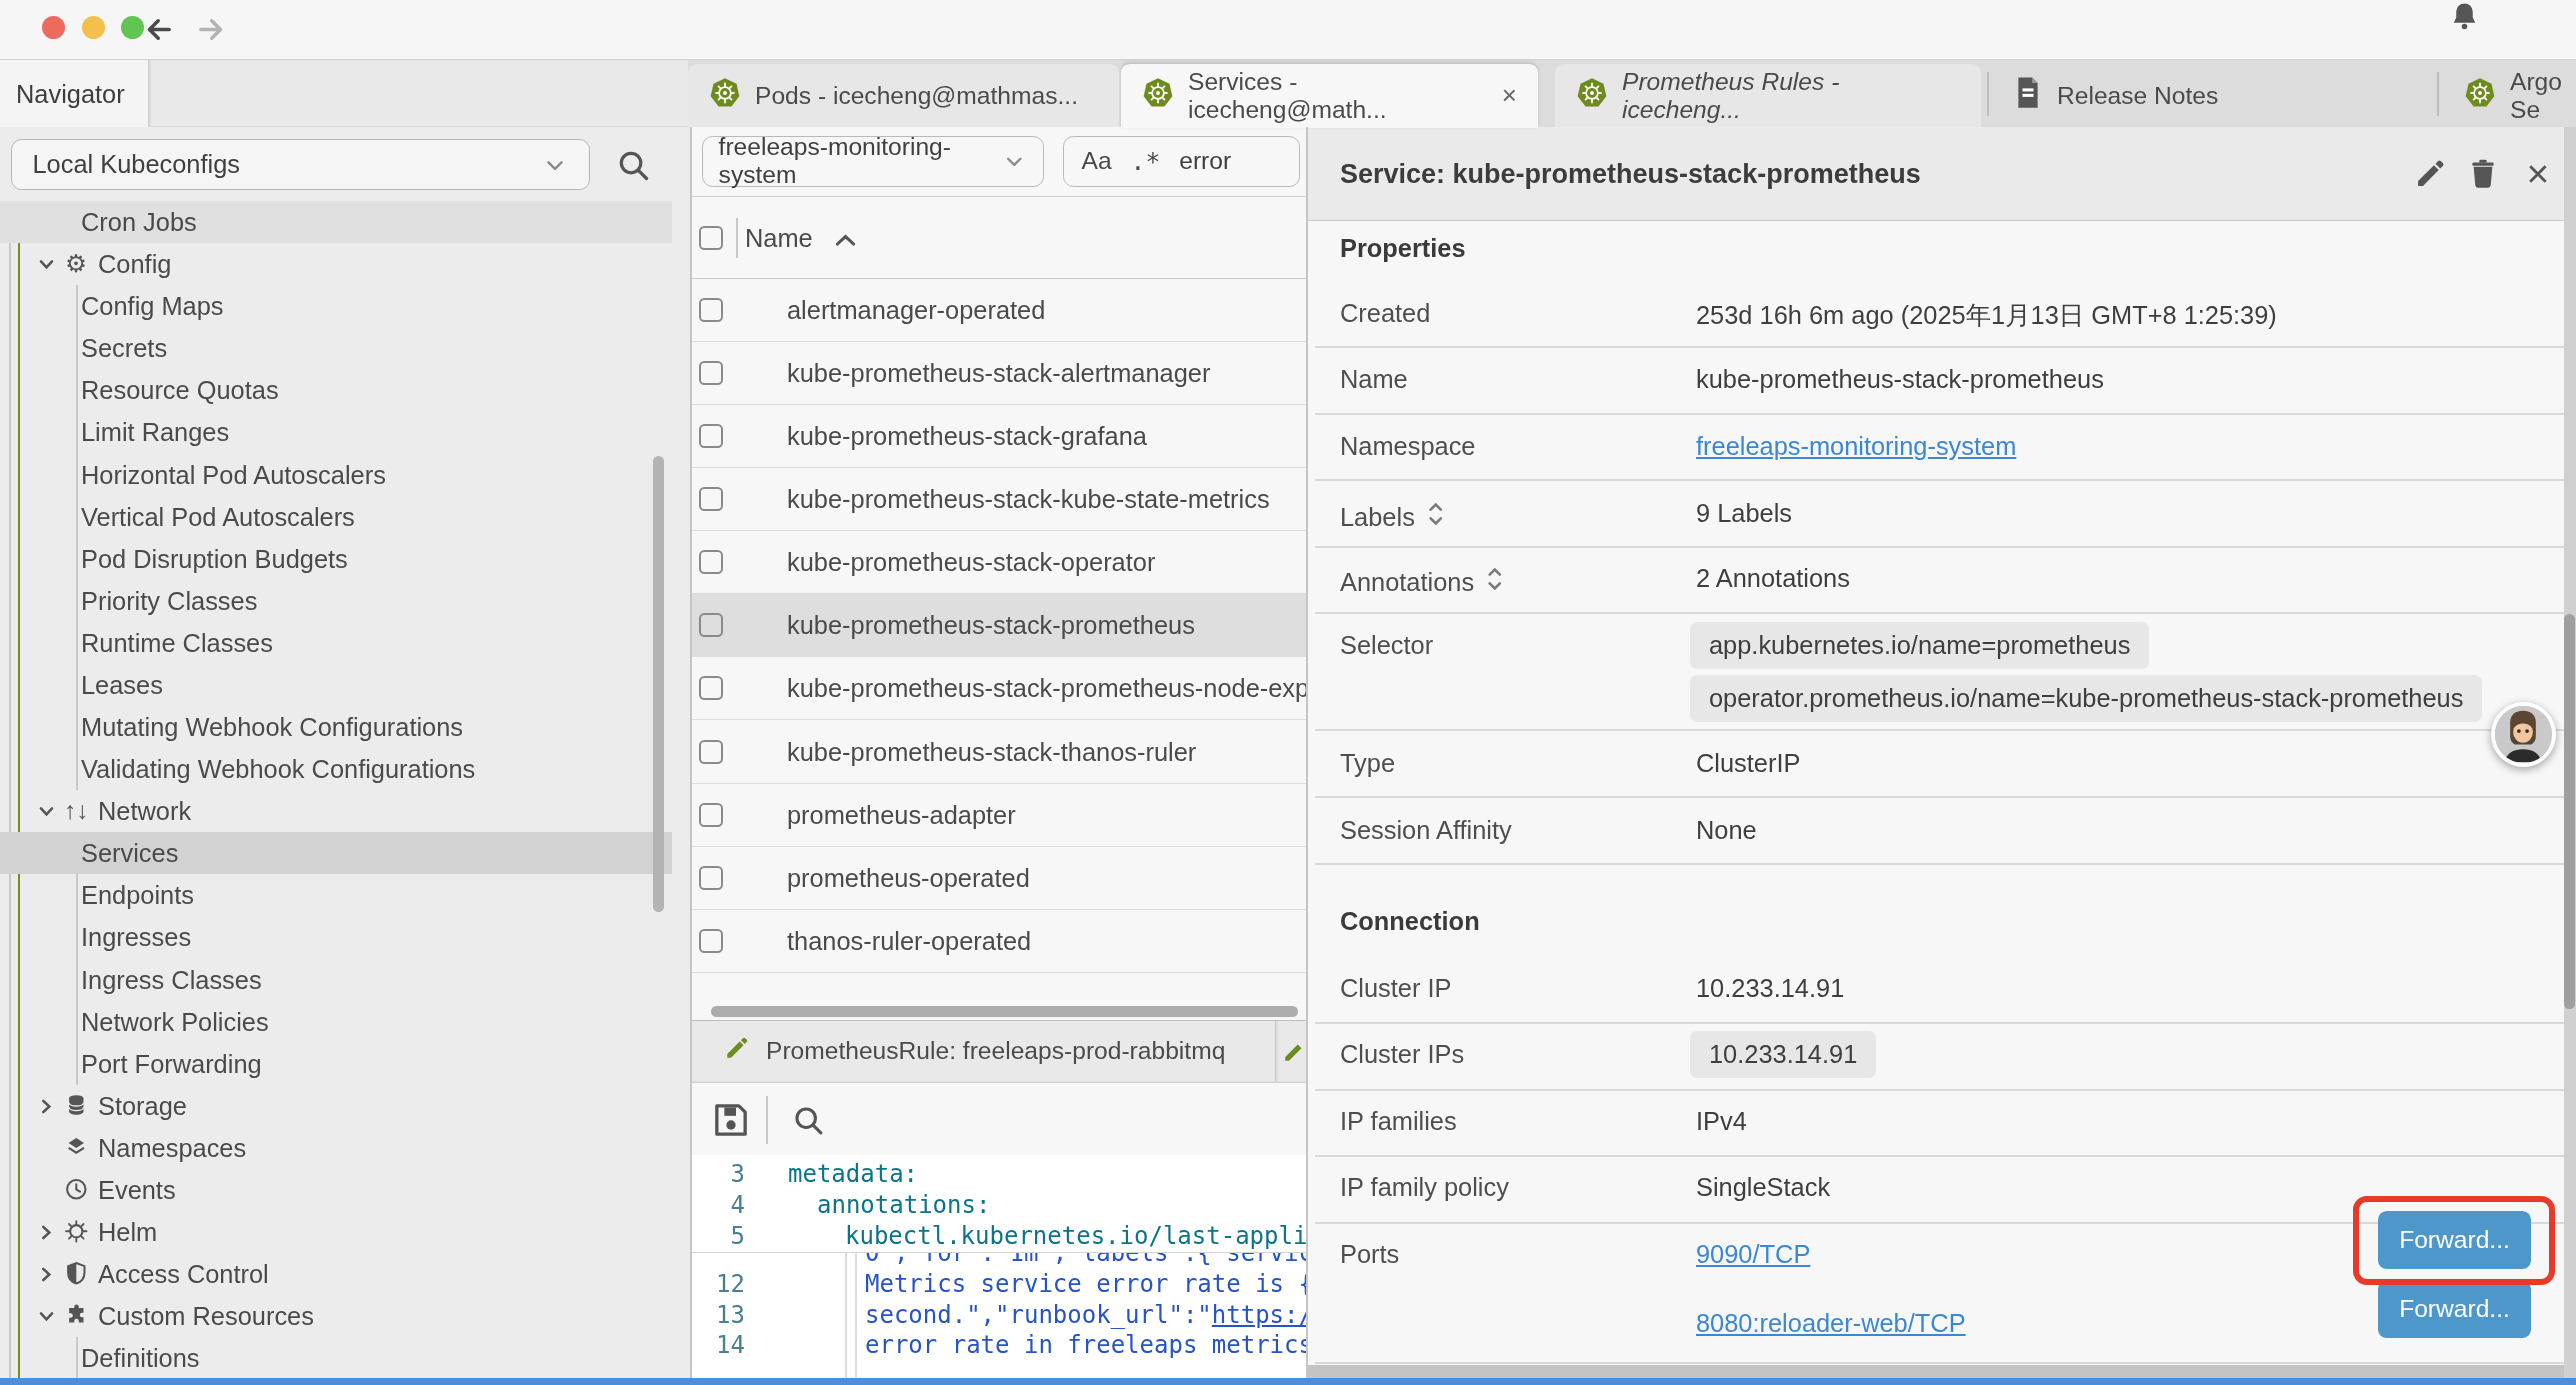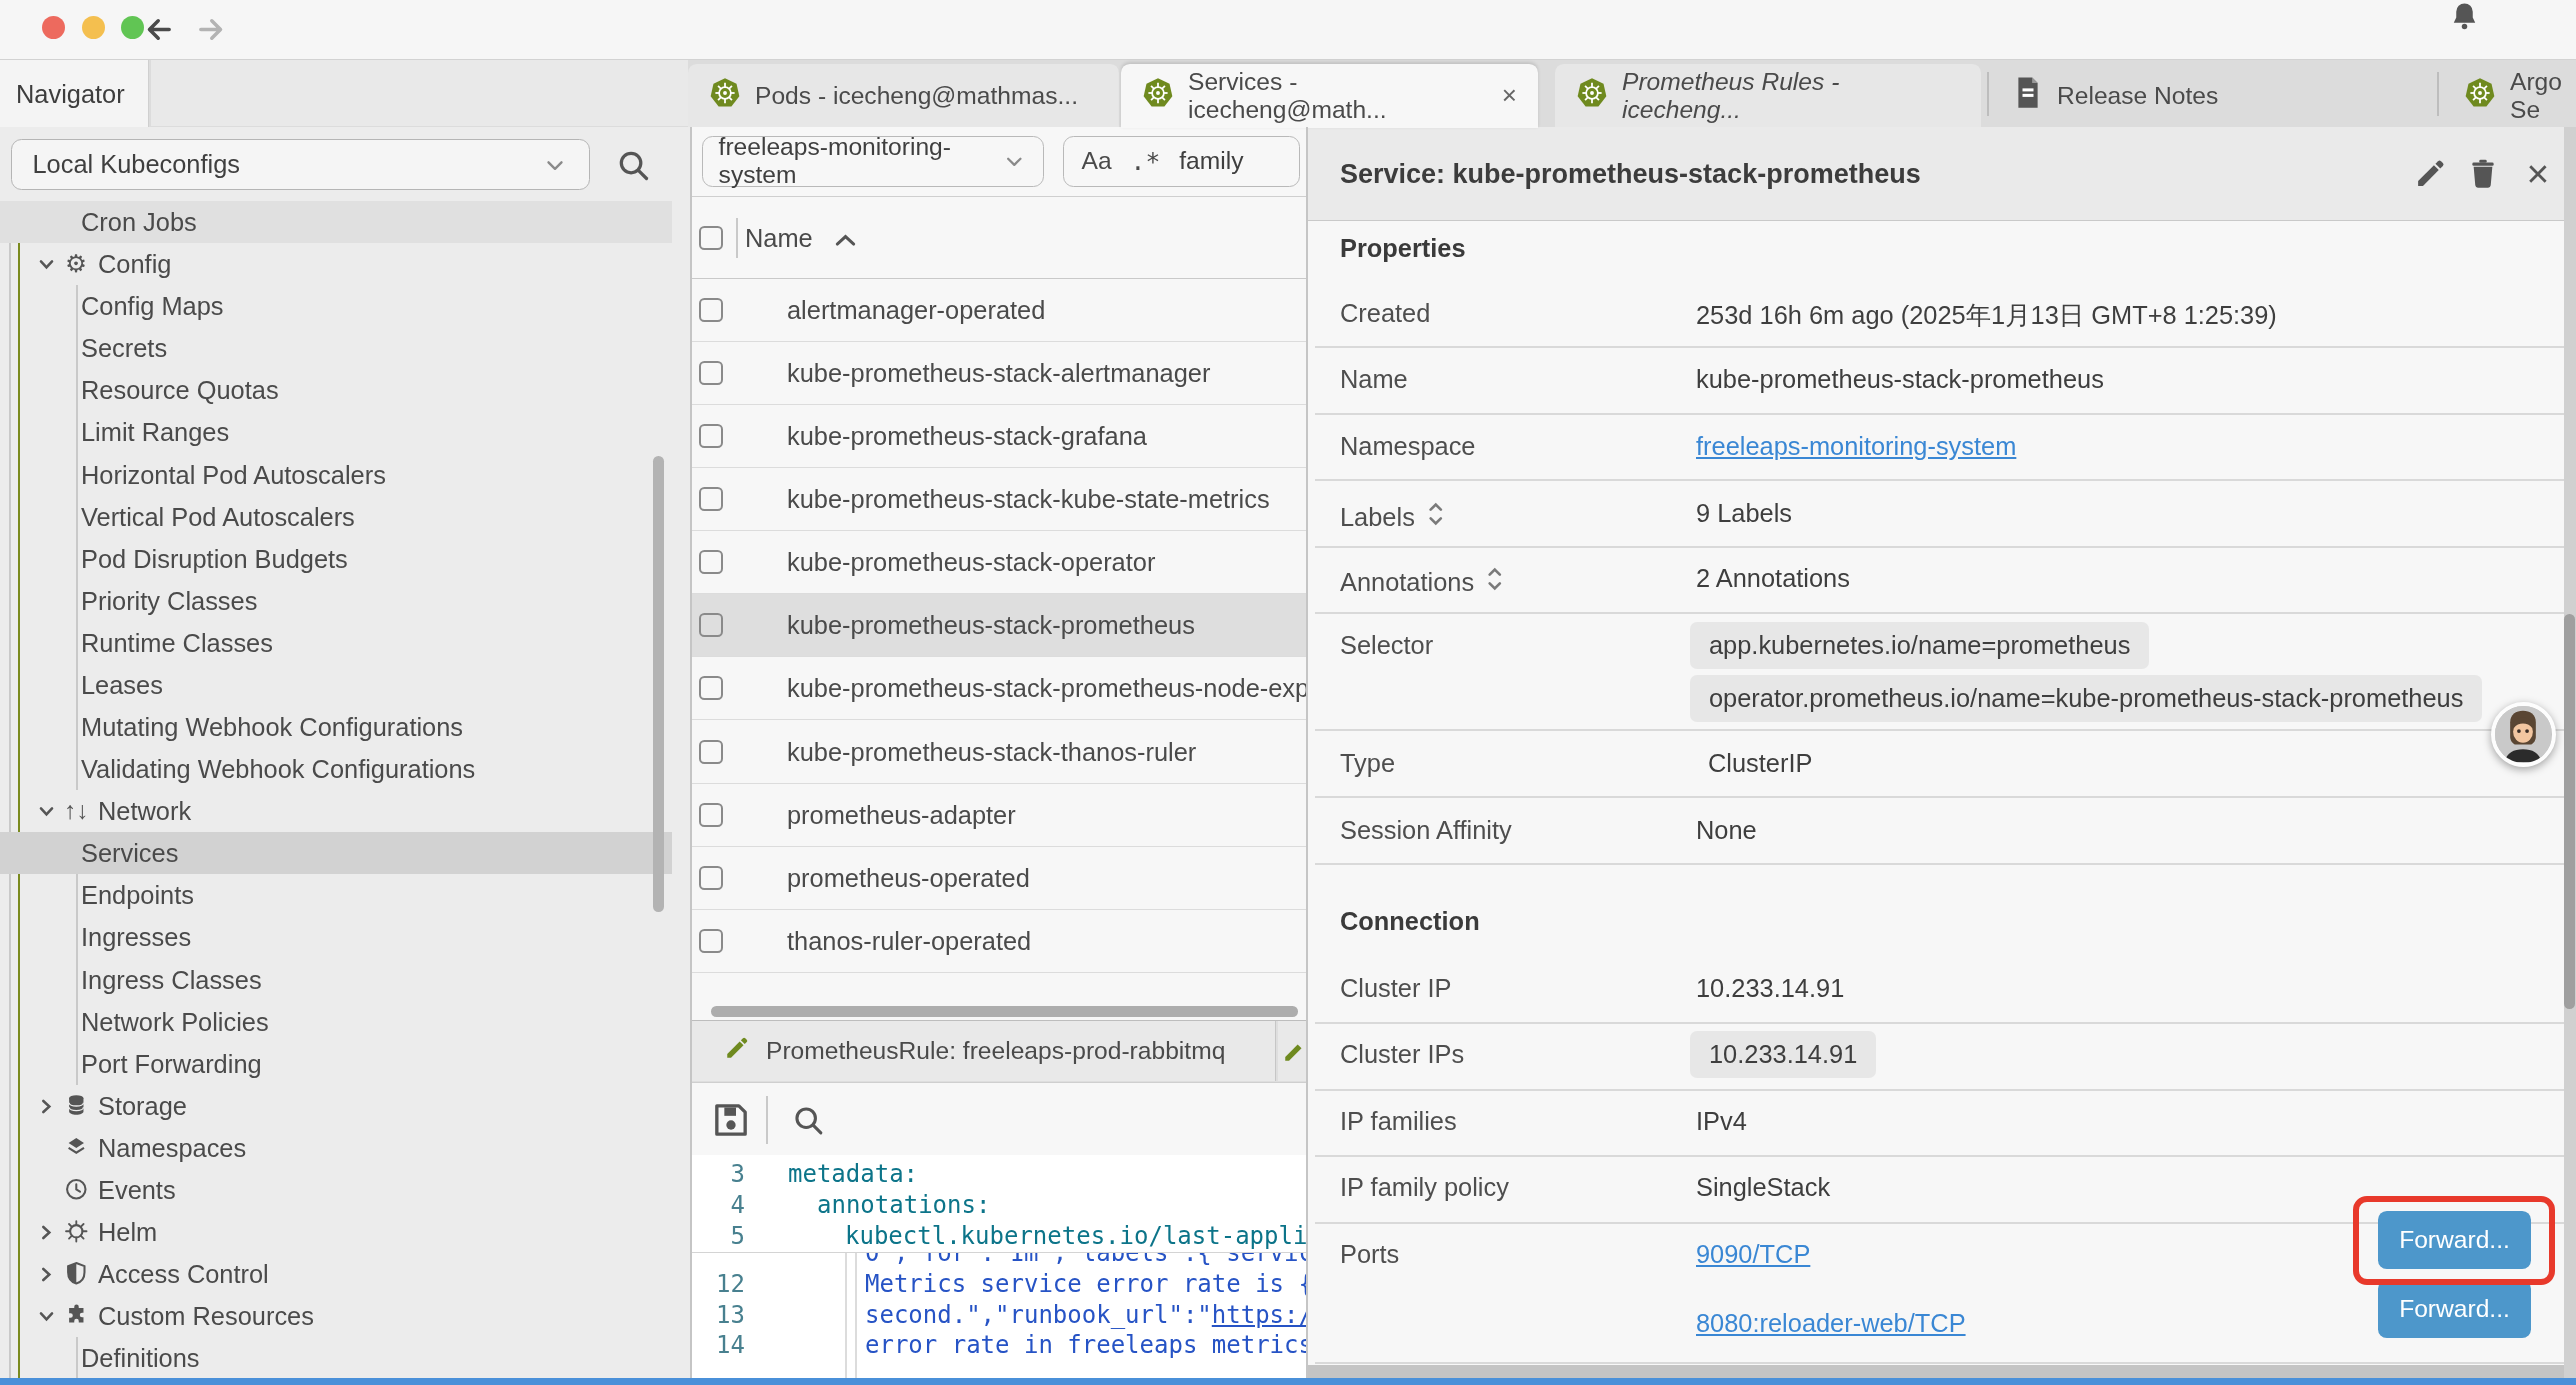--- a/index.html
+++ b/index.html
@@ -443,21 +443,21 @@
         <span>freeleaps-monitoring-system</span>
         <span class="chev">
           <svg width="24.6" height="24.6" viewBox="0 0 24 24">
               <path d="M6 9.5 12 15.5 18 9.5" fill="none" stroke="#8a8a8a" stroke-width="2.2" stroke-linecap="round" stroke-linejoin="round"></path>
             </svg>
         </span>
       </div>
       <div class="filterbox">
         <span class="ftog">Aa</span>
         <span class="ftog" style="font-family:'DejaVu Sans Mono',monospace;">.*</span>
-        <span>family</span>
+        <span>error</span>
       </div>
     </div>
 
     <div class="thead">
       <div class="cb" style="top:29px;"></div>
       <div class="colsep"></div>
       <span style="position:absolute;left:53px;top:0;line-height:82px;">Name</span>
       <span class="sortcaret">
           <svg width="23" height="16" viewBox="0 0 14 9">
             <path d="M2 7 7 2.4 12 7" fill="none" stroke="#555" stroke-width="1.8" stroke-linecap="round"></path>
@@ -623,21 +623,21 @@
     </div>
     <div class="dvalue" style="top:437px;">2 Annotations</div>
     <div class="dsep" style="top:485px;"></div>
 
     <div class="dlabel" style="top:504px;">Selector</div>
     <div class="chip" style="top:495px;">app.kubernetes.io/name=prometheus</div>
     <div class="chip" style="top:548px;">operator.prometheus.io/name=kube-prometheus-stack-prometheus</div>
     <div class="dsep" style="top:602px;"></div>
 
     <div class="dlabel" style="top:622px;">Type</div>
-    <div class="dvalue" style="top:622px;margin-left:12px;">ClusterIP</div>
+    <div class="dvalue" style="top:622px;">ClusterIP</div>
     <div class="dsep" style="top:669px;"></div>
 
     <div class="dlabel" style="top:689px;">Session Affinity</div>
     <div class="dvalue" style="top:689px;">None</div>
     <div class="dsep" style="top:736px;"></div>
 
     <div class="sect" style="top:780px;">Connection</div>
 
     <div class="dlabel" style="top:847px;">Cluster IP</div>
     <div class="dvalue" style="top:847px;">10.233.14.91</div>

